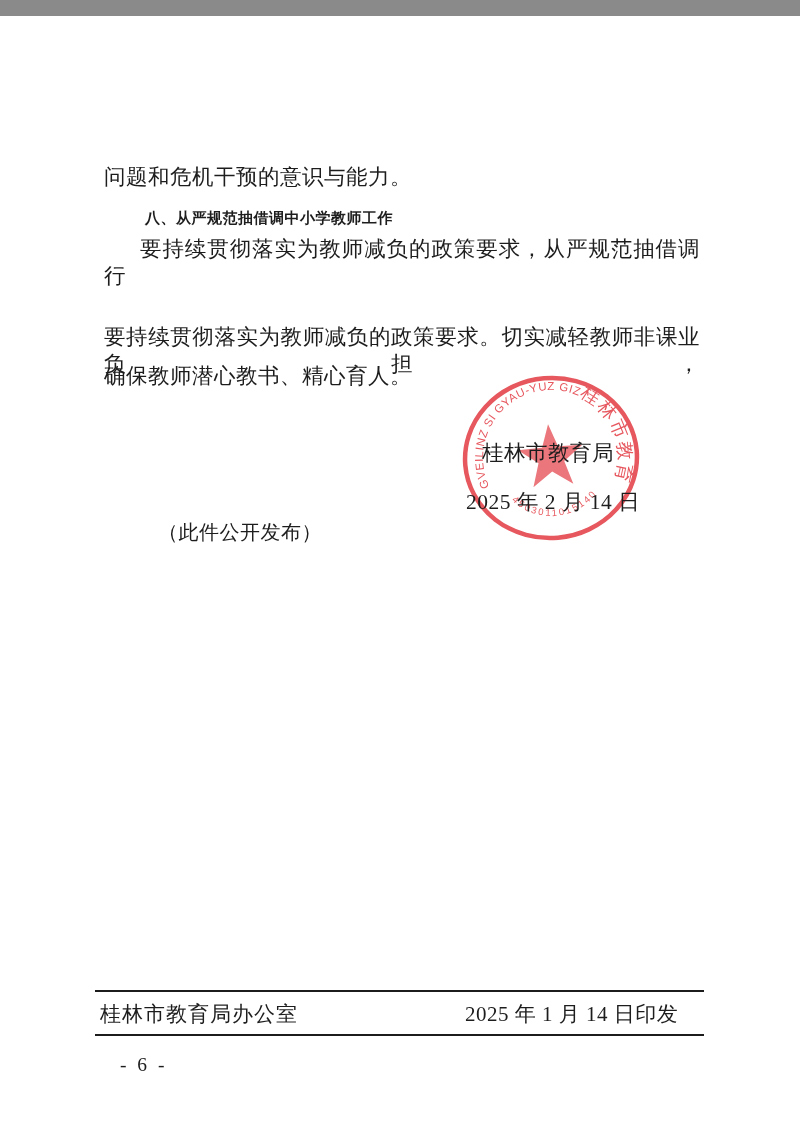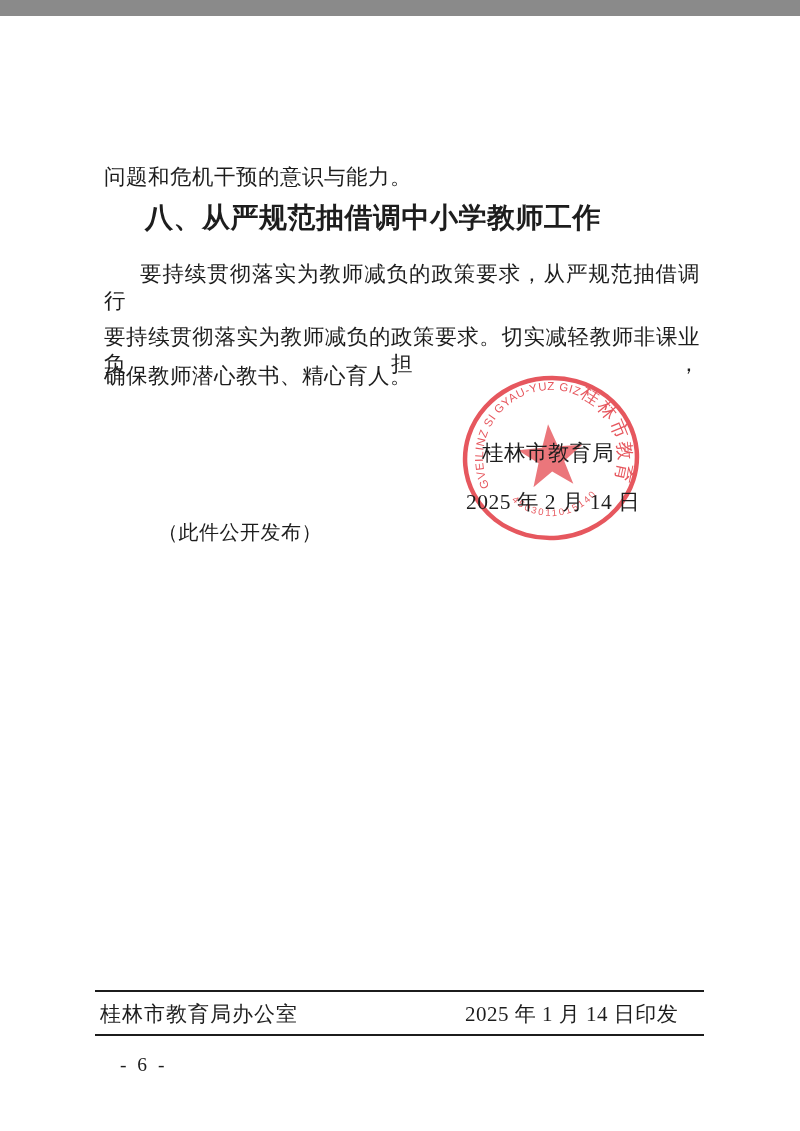--- a/index.html
+++ b/index.html
@@ -24,21 +24,21 @@
   .just{
     white-space:normal;
     text-align:justify;
     text-align-last:justify;
   }
   .indent{ text-indent:36px; }
   .heading{
     font-family:"Liberation Sans","DejaVu Sans",sans-serif;
     font-weight:bold;
     padding-left:41px;
-    font-size:28px;
+    font-size:15px;
   }
   .sig-org{
     position:absolute;left:482px;top:422px;
     font-size:21.5px;letter-spacing:0.5px;white-space:nowrap;z-index:3;
   }
   .sig-date{
     position:absolute;left:466px;top:471px;
     font-size:21.5px;letter-spacing:0.5px;white-space:nowrap;z-index:3;
   }
   .pub-note{
@@ -68,21 +68,21 @@
 </style>
 </head>
 <body>
 
 <div class="page">
 
   <div class="line" style="top:148px;">问题和危机干预的意识与能力。</div>
 
   <div class="line heading" style="top:188px;">八、从严规范抽借调中小学教师工作</div>
 
-  <div class="line just indent" style="top:245px;">要持续贯彻落实为教师减负的政策要求，从严规范抽借调行</div>
+  <div class="line just indent" style="top:220px;">要持续贯彻落实为教师减负的政策要求，从严规范抽借调行</div>
   <div class="line just" style="top:308px;">要持续贯彻落实为教师减负的政策要求。切实减轻教师非课业负担，</div>
   <div class="line" style="top:347px;">确保教师潜心教书、精心育人。</div>
 
   <div class="seal">
     <svg width="200" height="190" viewBox="0 0 200 190" xmlns="http://www.w3.org/2000/svg">
       <g transform="rotate(-5 99 90)" fill="#e23a42" opacity="0.85">
         <ellipse cx="99" cy="90" rx="86" ry="80" fill="none" stroke="#e23a42" stroke-width="4.5"></ellipse>
         <polygon points="99,56 91,79 66.7,79.5 86.1,94.2 79,117.5 99,103.6 119,117.5 111.9,94.2 131.3,79.5 107,79" fill="#e23a42" fill-opacity="0.82"></polygon>
         <defs>
           <path id="ringArc" d="M 35.1 113.3 A 68 68 0 1 1 162.9 113.3" fill="none"></path>

